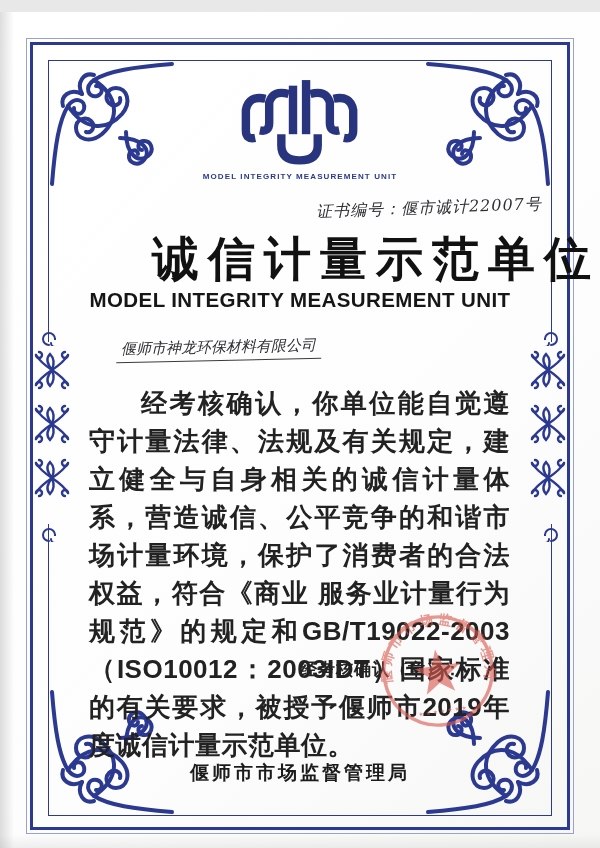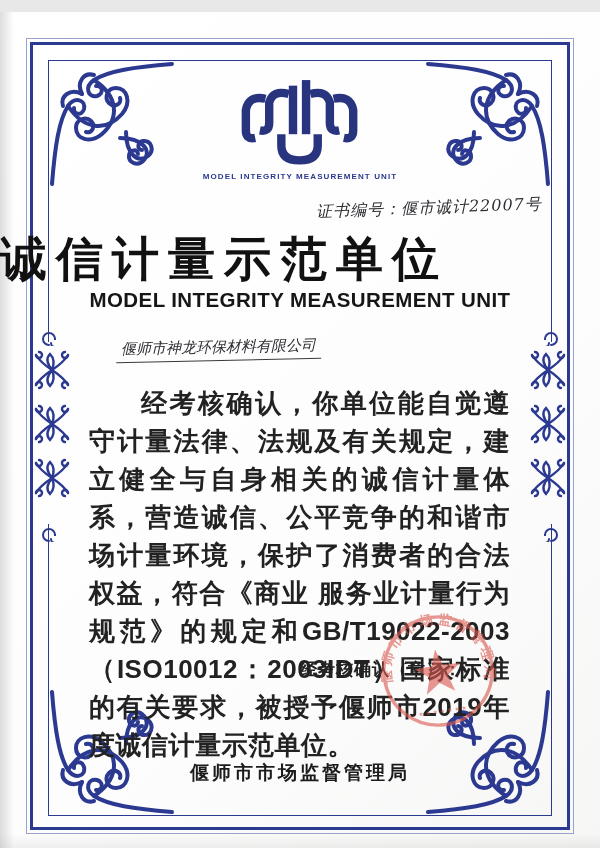--- a/index.html
+++ b/index.html
@@ -51,21 +51,21 @@
   .logo-caption{margin-top:4px;font-size:8px;font-weight:bold;color:#2b3990;letter-spacing:1.1px;}
 
   .cert-no{
     position:absolute;right:58px;top:186px;
     font-family:"DejaVu Serif", serif;
     font-style:italic;font-size:16px;color:#2e2e33;
     transform:rotate(-2deg);letter-spacing:1px;white-space:nowrap;
   }
 
   .title-cn{
-    position:absolute;left:0;right:0;top:216px;text-align:left;
+    position:absolute;left:0;right:0;top:216px;text-align:right;
     font-family:"Liberation Serif", serif;
     font-size:47px;font-weight:bold;color:#111;letter-spacing:9px;white-space:nowrap;
   }
   .title-en{
     position:absolute;left:0;right:0;top:276px;text-align:center;
     font-size:20.5px;font-weight:bold;color:#161616;letter-spacing:.4px;white-space:nowrap;
   }
 
   .company{
     position:absolute;left:116px;top:326px;width:205px;

